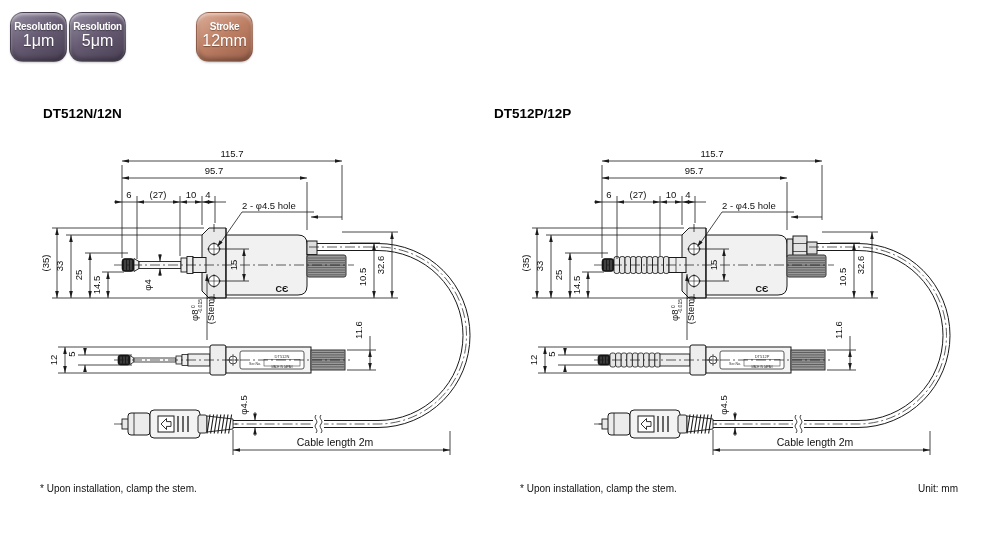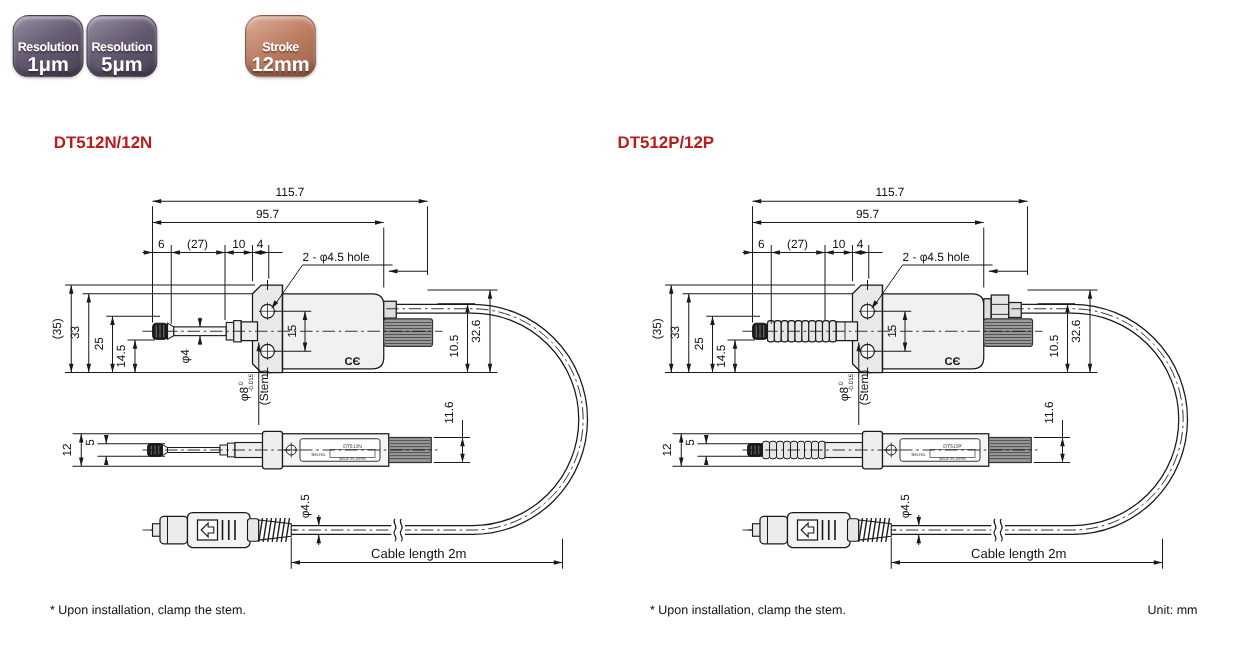--- a/index.html
+++ b/index.html
@@ -1,24 +1,24 @@
 <!DOCTYPE html>
 <html><head>
 <meta charset="utf-8">
 <style>
   html,body{margin:0;padding:0;background:#fff;}
   #canvas{position:relative;width:1000px;height:536px;background:#fff;overflow:hidden;
           font-family:"Liberation Sans",sans-serif;color:#111;}
   .badge{position:absolute;top:12px;width:57px;height:50px;border-radius:13px;color:#fff;
          text-align:center;border:1px solid rgba(0,0,0,.18);box-sizing:border-box;
          box-shadow:inset 0 2px 3px rgba(255,255,255,.45), inset 0 -3px 4px rgba(0,0,0,.28), 0 1px 2px rgba(0,0,0,.18);}
-  .badge .l1{font-size:10px;font-weight:bold;margin-top:20px;letter-spacing:-0.3px;
+  .badge .l1{font-size:10px;font-weight:bold;margin-top:8px;letter-spacing:-0.3px;
              text-shadow:0 1px 1px rgba(0,0,0,.35);}
-  .badge .l2{font-size:16px;font-weight:bold;line-height:18px;text-shadow:0 1px 1px rgba(0,0,0,.35);}
-  .title{position:absolute;top:106px;font-size:13.5px;font-weight:bold;color:#b91c1c;}
+  .badge .l2{font-size:16px;font-weight:normal;line-height:18px;text-shadow:0 1px 1px rgba(0,0,0,.35);}
+  .title{position:absolute;top:106px;font-size:13.5px;font-weight:bold;color:#000000;}
   .drawing{position:absolute;top:108px;width:455px;height:365px;}
   .drawing svg{font-family:"Liberation Sans",sans-serif;}
   .footnote{position:absolute;top:483px;font-size:10px;color:#111;text-align:right;}
   .unit{position:absolute;top:483px;right:42px;font-size:10px;color:#111;}
 </style>
 </head>
 <body>
 
 <div id="canvas">
 

